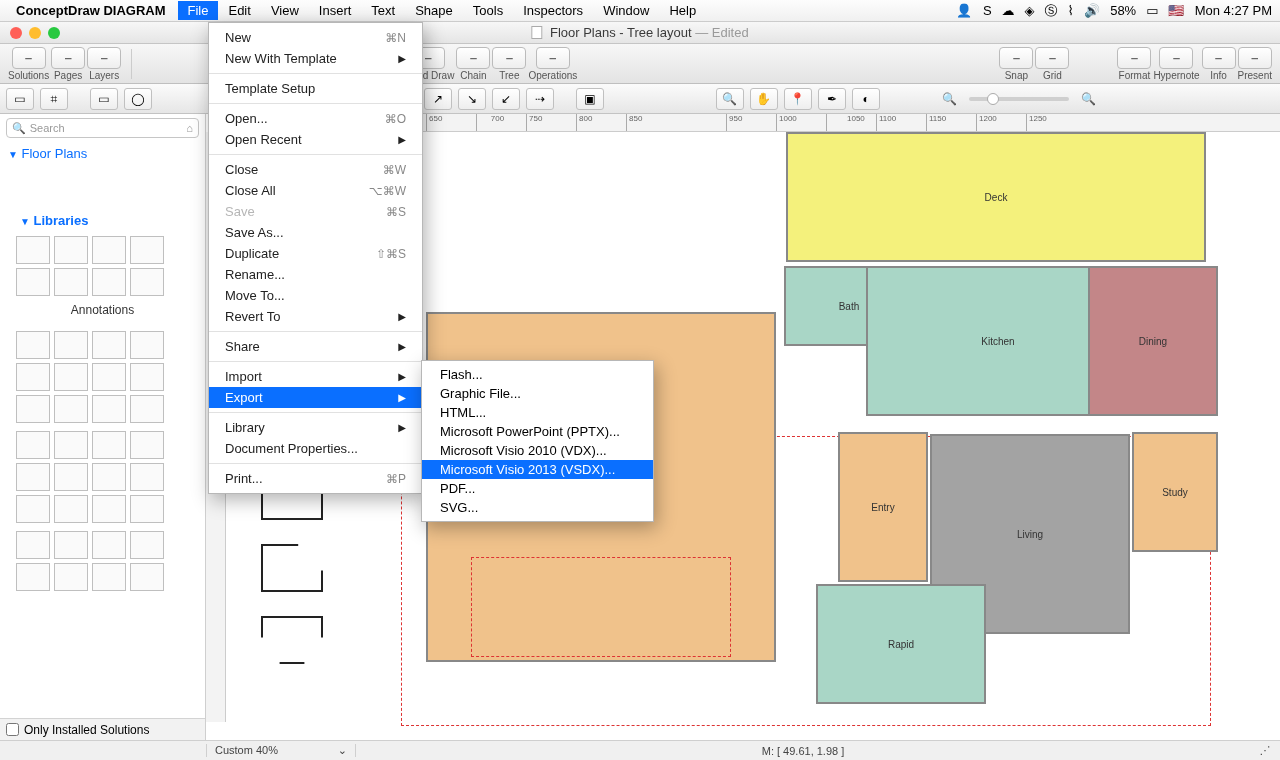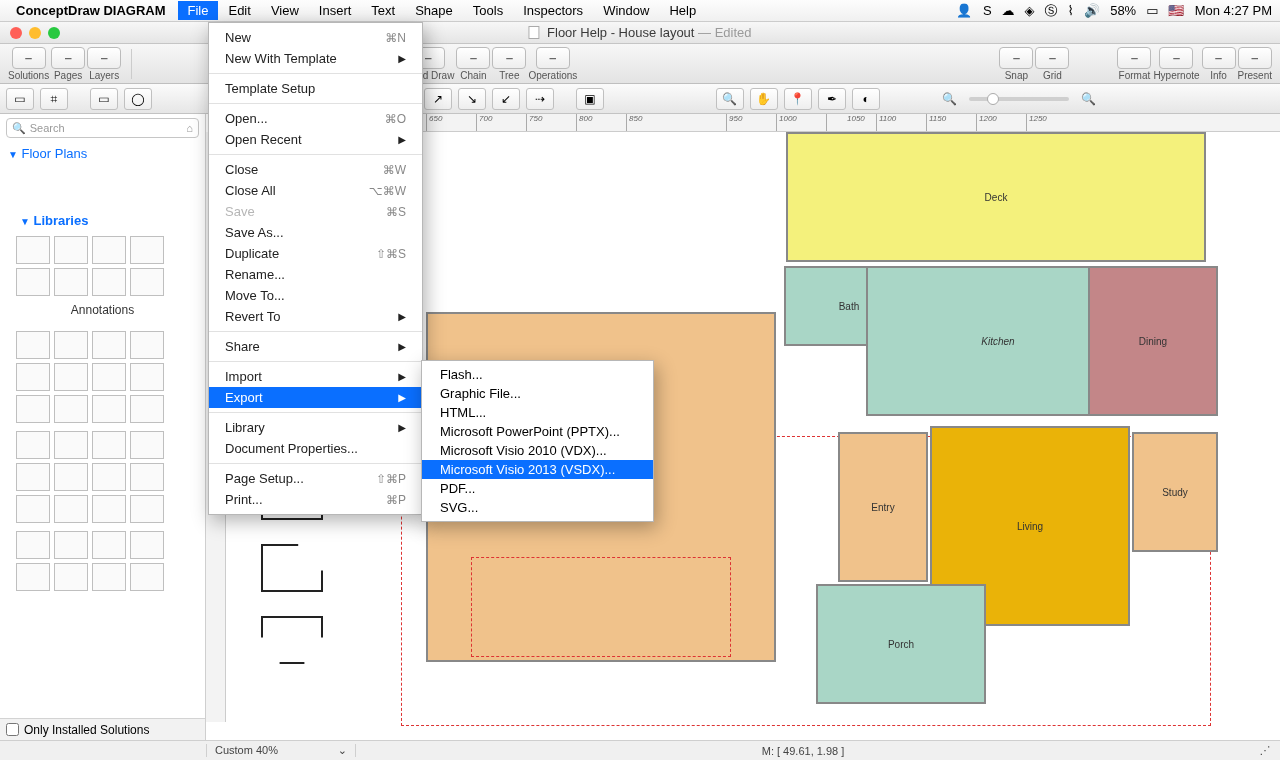--- a/index.html
+++ b/index.html
@@ -44,33 +44,33 @@
 .treehdr.sub { padding-left:20px; font-weight:bold;margin-top:44px; }
 .libgrid { display:grid; grid-template-columns:repeat(4,34px); gap:4px; padding:4px 16px; }
 .libgrid .cell { width:34px; height:28px; border:1px solid #bfbfbf; background:#fafafa; }
 .liblabel { text-align:center; font-size:12px; color:#333; padding:3px 0 10px; }
 .onlyinst { position:absolute; bottom:0; left:0; right:0; height:22px; border-top:1px solid #d3d3d3; display:flex; align-items:center; padding:0 6px; gap:5px; background:#f2f2f2;}
 .onlyinst input { width:13px; height:13px; }
 
 
 .canvas { position:absolute; left:206px; top:114px; right:0; bottom:20px; background:#fff; }
 .ruler-h { position:absolute; top:0; left:20px; right:0; height:18px; background:#f3f3f3; border-bottom:1px solid #ccc; font-size:8px; color:#666; overflow:hidden;}
-.ruler-h .tick { position:absolute; top:0; width:40px; border-left:1px solid #aaa; padding-left:2px; height:18px;font-style:italic;}
+.ruler-h .tick { position:absolute; top:0; width:40px; border-left:1px solid #aaa; padding-left:2px; height:18px;}
 .ruler-v { position:absolute; top:18px; left:0; width:20px; bottom:18px; background:#f3f3f3; border-right:1px solid #ccc; }
 .drawing { position:absolute; top:18px; left:20px; right:0; bottom:18px; background:#fff; }
 
 
 .room { position:absolute; border:2px solid #888; font-size:10px; display:flex; align-items:center; justify-content:center; color:#333;}
 .deck   { left:560px; top:0;   width:420px; height:130px; background:#f4f17c; }
 .bath   { left:558px; top:134px; width:130px; height:80px; background:#a9d6c6; }
-.kitchen{ left:640px; top:134px; width:264px; height:150px; background:#a9d6c6;font-style:italic; }
+.kitchen{ left:640px; top:134px; width:264px; height:150px; background:#a9d6c6; }
 .dining { left:862px; top:134px; width:130px; height:150px; background:#c38688; }
 .garage { left:200px; top:180px; width:350px; height:350px; background:#f0c28b; border:2px solid #888;}
 .entry  { left:612px; top:300px; width:90px;  height:150px; background:#f0c28b; }
-.living { left:704px; top:294px; width:200px; height:200px; background:#eab308; }
+.living { left:704px; top:302px; width:200px; height:200px; background:#a3a3a3; }
 .study  { left:906px; top:300px; width:86px; height:120px; background:#f0c28b; }
 .porch  { left:590px; top:452px; width:170px; height:120px; background:#a9d6c6; }
 .dashed { position:absolute; border:1px dashed #d33; }
 
 
 .shapecol { position:absolute; left:35px; top:340px; }
 .shapecol .sh { width:62px; height:48px; border:2px solid #222; margin-bottom:24px; background:#fff;}
 
 
 .menu { position:absolute; left:208px; top:22px; width:215px; background:#fff; border:1px solid #b7b7b7; box-shadow:3px 6px 18px rgba(0,0,0,.3); z-index:50; padding:4px 0;}
@@ -119,21 +119,21 @@
 </div>
 
 <div class="titlebar">
   <div class="traffic">
     <div class="dot r"></div>
     <div class="dot y"></div>
     <div class="dot g"></div>
   </div>
   <div class="title">
     <span class="doc-ico"></span>
-    <span>Floor Help - House layout</span>
+    <span>Floor Plans - Tree layout</span>
     <span class="edited">— Edited</span>
   </div>
 </div>
 
 <div class="toolbar">
   <div id="tb-left" style="display:flex;gap:2px;">
       <div class="tbgroup">
         <div class="tbtn">⎯</div>
         <div class="tlabel">Solutions</div>
       </div>
@@ -296,21 +296,21 @@
   </div>
 </div>
 
 <div class="canvas">
   <div class="ruler-h" id="rulerh">
       <div class="tick" style="left: 0px;">450</div>
       <div class="tick" style="left: 50px;">500</div>
       <div class="tick" style="left: 100px;">550</div>
       <div class="tick" style="left: 150px;">600</div>
       <div class="tick" style="left: 200px;">650</div>
-      <div class="tick" style="left: 250px;">700</div>
+      <div class="tick" style="left: 250px; text-align: center;">700</div>
       <div class="tick" style="left: 300px;">750</div>
       <div class="tick" style="left: 350px;">800</div>
       <div class="tick" style="left: 400px;">850</div>
       <div class="tick" style="left: 450px; margin-top: 36px;">900</div>
       <div class="tick" style="left: 500px;">950</div>
       <div class="tick" style="left: 550px;">1000</div>
       <div class="tick" style="left: 600px; padding-left: 20px;">1050</div>
       <div class="tick" style="left: 650px;">1100</div>
       <div class="tick" style="left: 700px;">1150</div>
       <div class="tick" style="left: 750px;">1200</div>
@@ -341,21 +341,21 @@
     <div class="room entry">
         <span>Entry</span>
       </div>
     <div class="room living">
         <span>Living</span>
       </div>
     <div class="room study">
         <span>Study</span>
       </div>
     <div class="room porch">
-        <span>Porch</span>
+        <span>Rapid</span>
       </div>
   </div>
 </div>
 
 <div class="menu" id="filemenu">
     <div class="mi">
       <span>New</span>
       <span class="sc">⌘N</span>
     </div>
     <div class="mi">
@@ -421,24 +421,20 @@
     </div>
     <div class="sep"></div>
     <div class="mi">
       <span>Library</span>
       <span class="arrow">▶</span>
     </div>
     <div class="mi">
       <span>Document Properties...</span>
     </div>
     <div class="sep"></div>
-    <div class="mi">
-      <span>Page Setup...</span>
-      <span class="sc">⇧⌘P</span>
-    </div>
     <div class="mi">
       <span>Print...</span>
       <span class="sc">⌘P</span>
     </div>
   </div>
 
 <div class="submenu" id="exportmenu">
     <div class="mi">Flash...</div>
     <div class="mi">Graphic File...</div>
     <div class="mi">HTML...</div>

